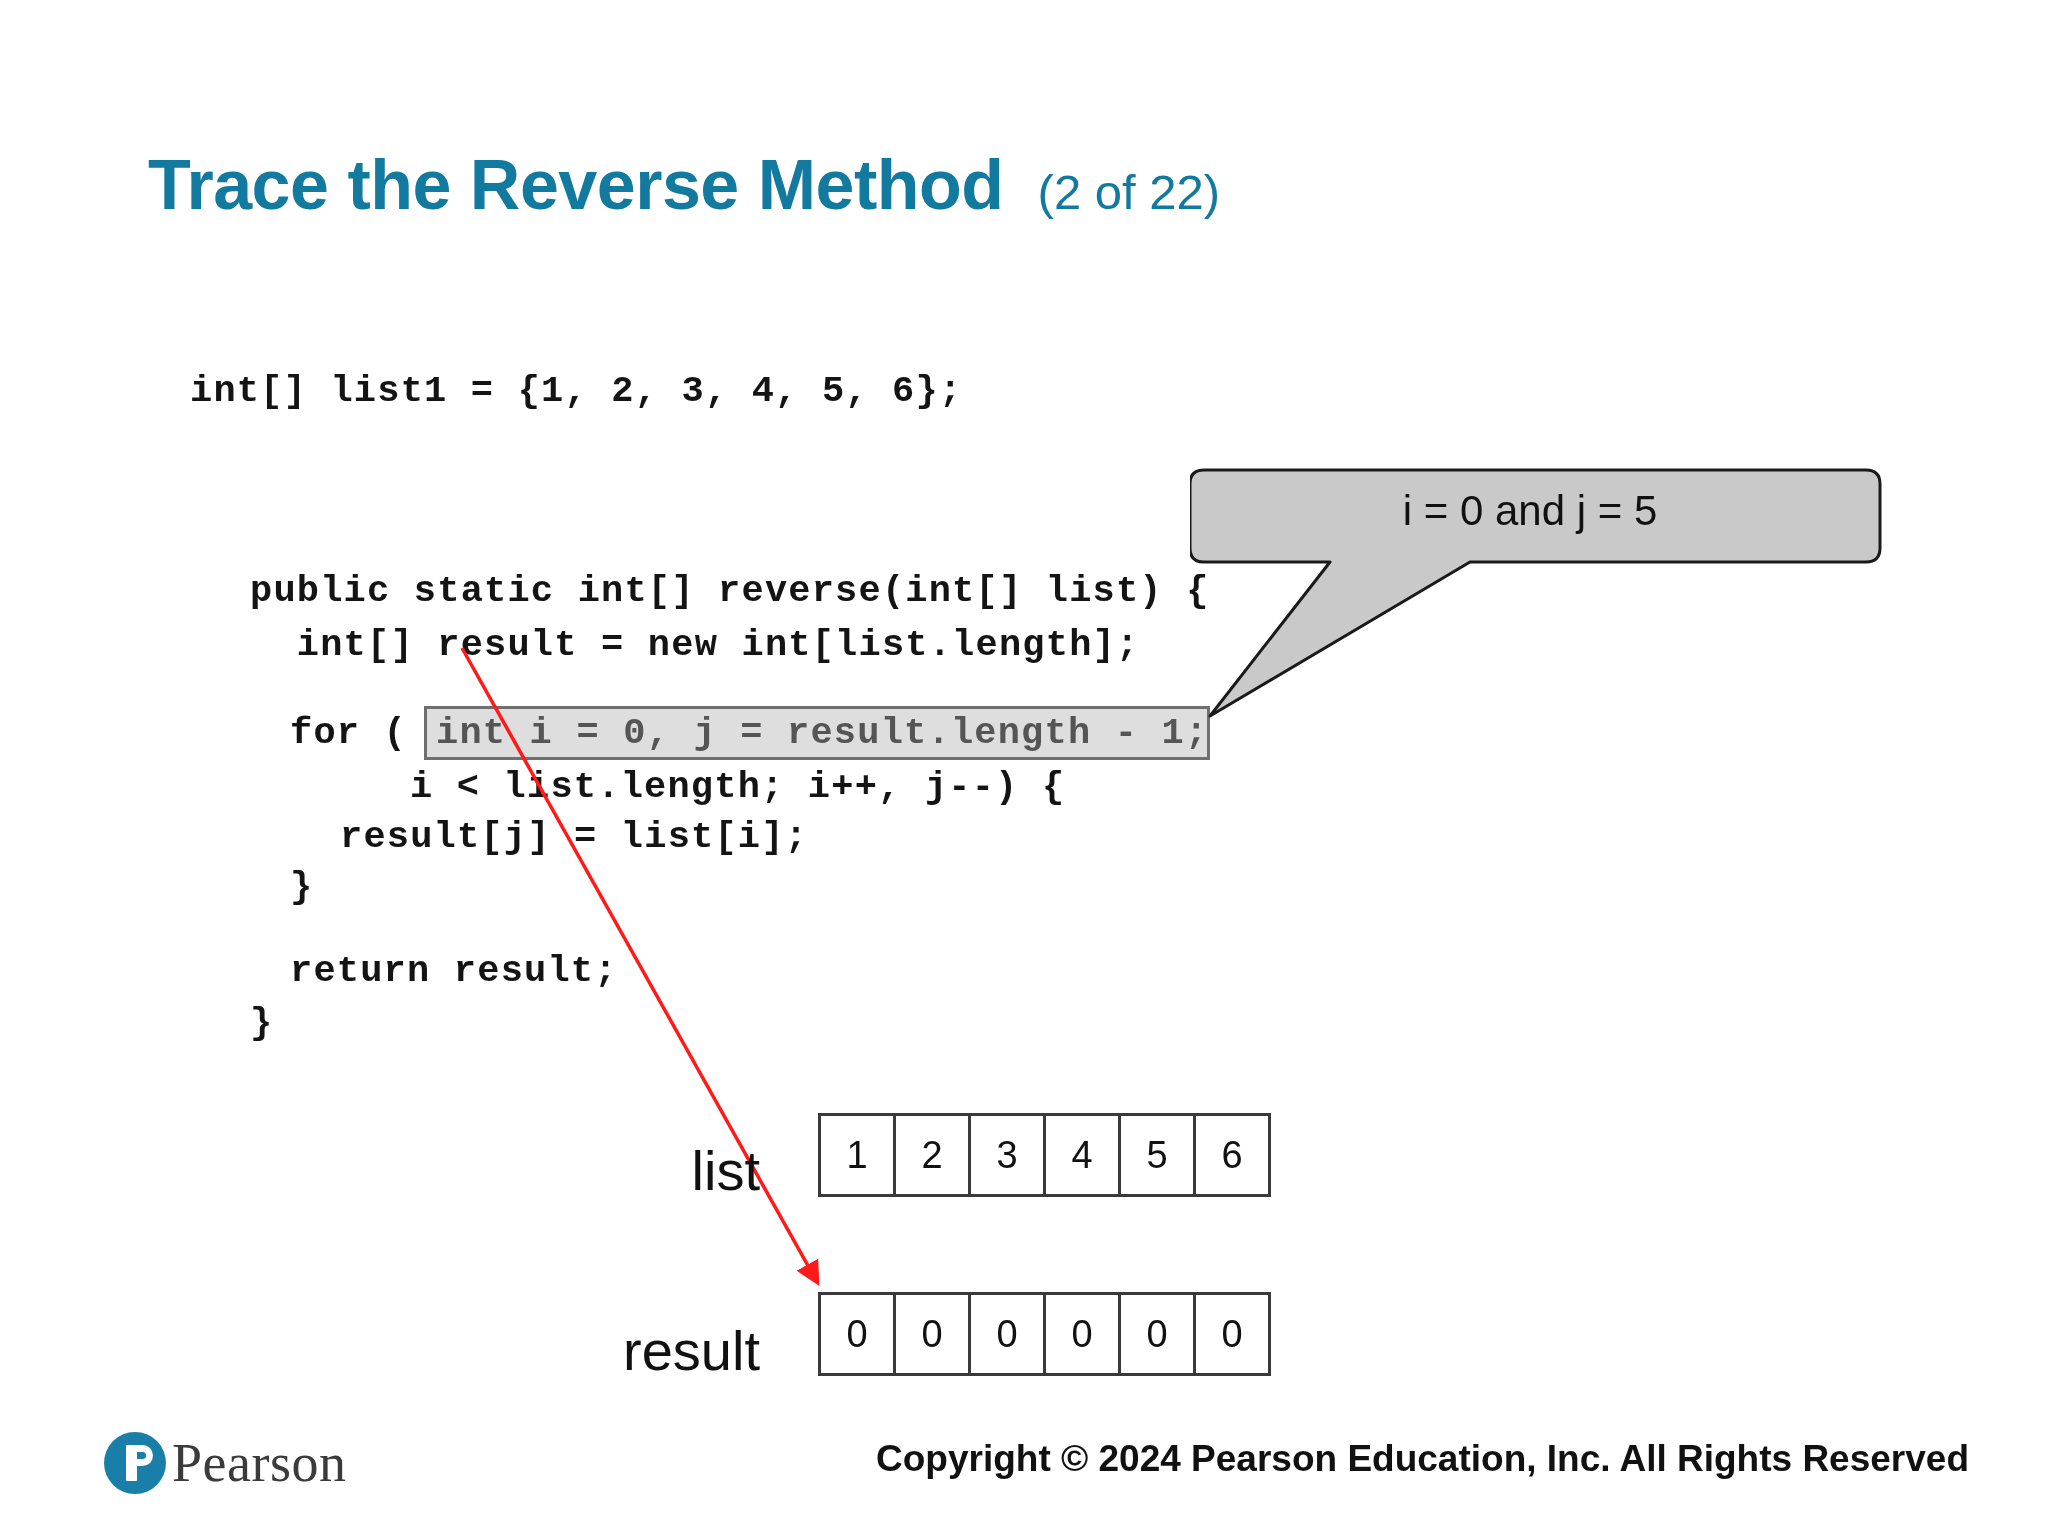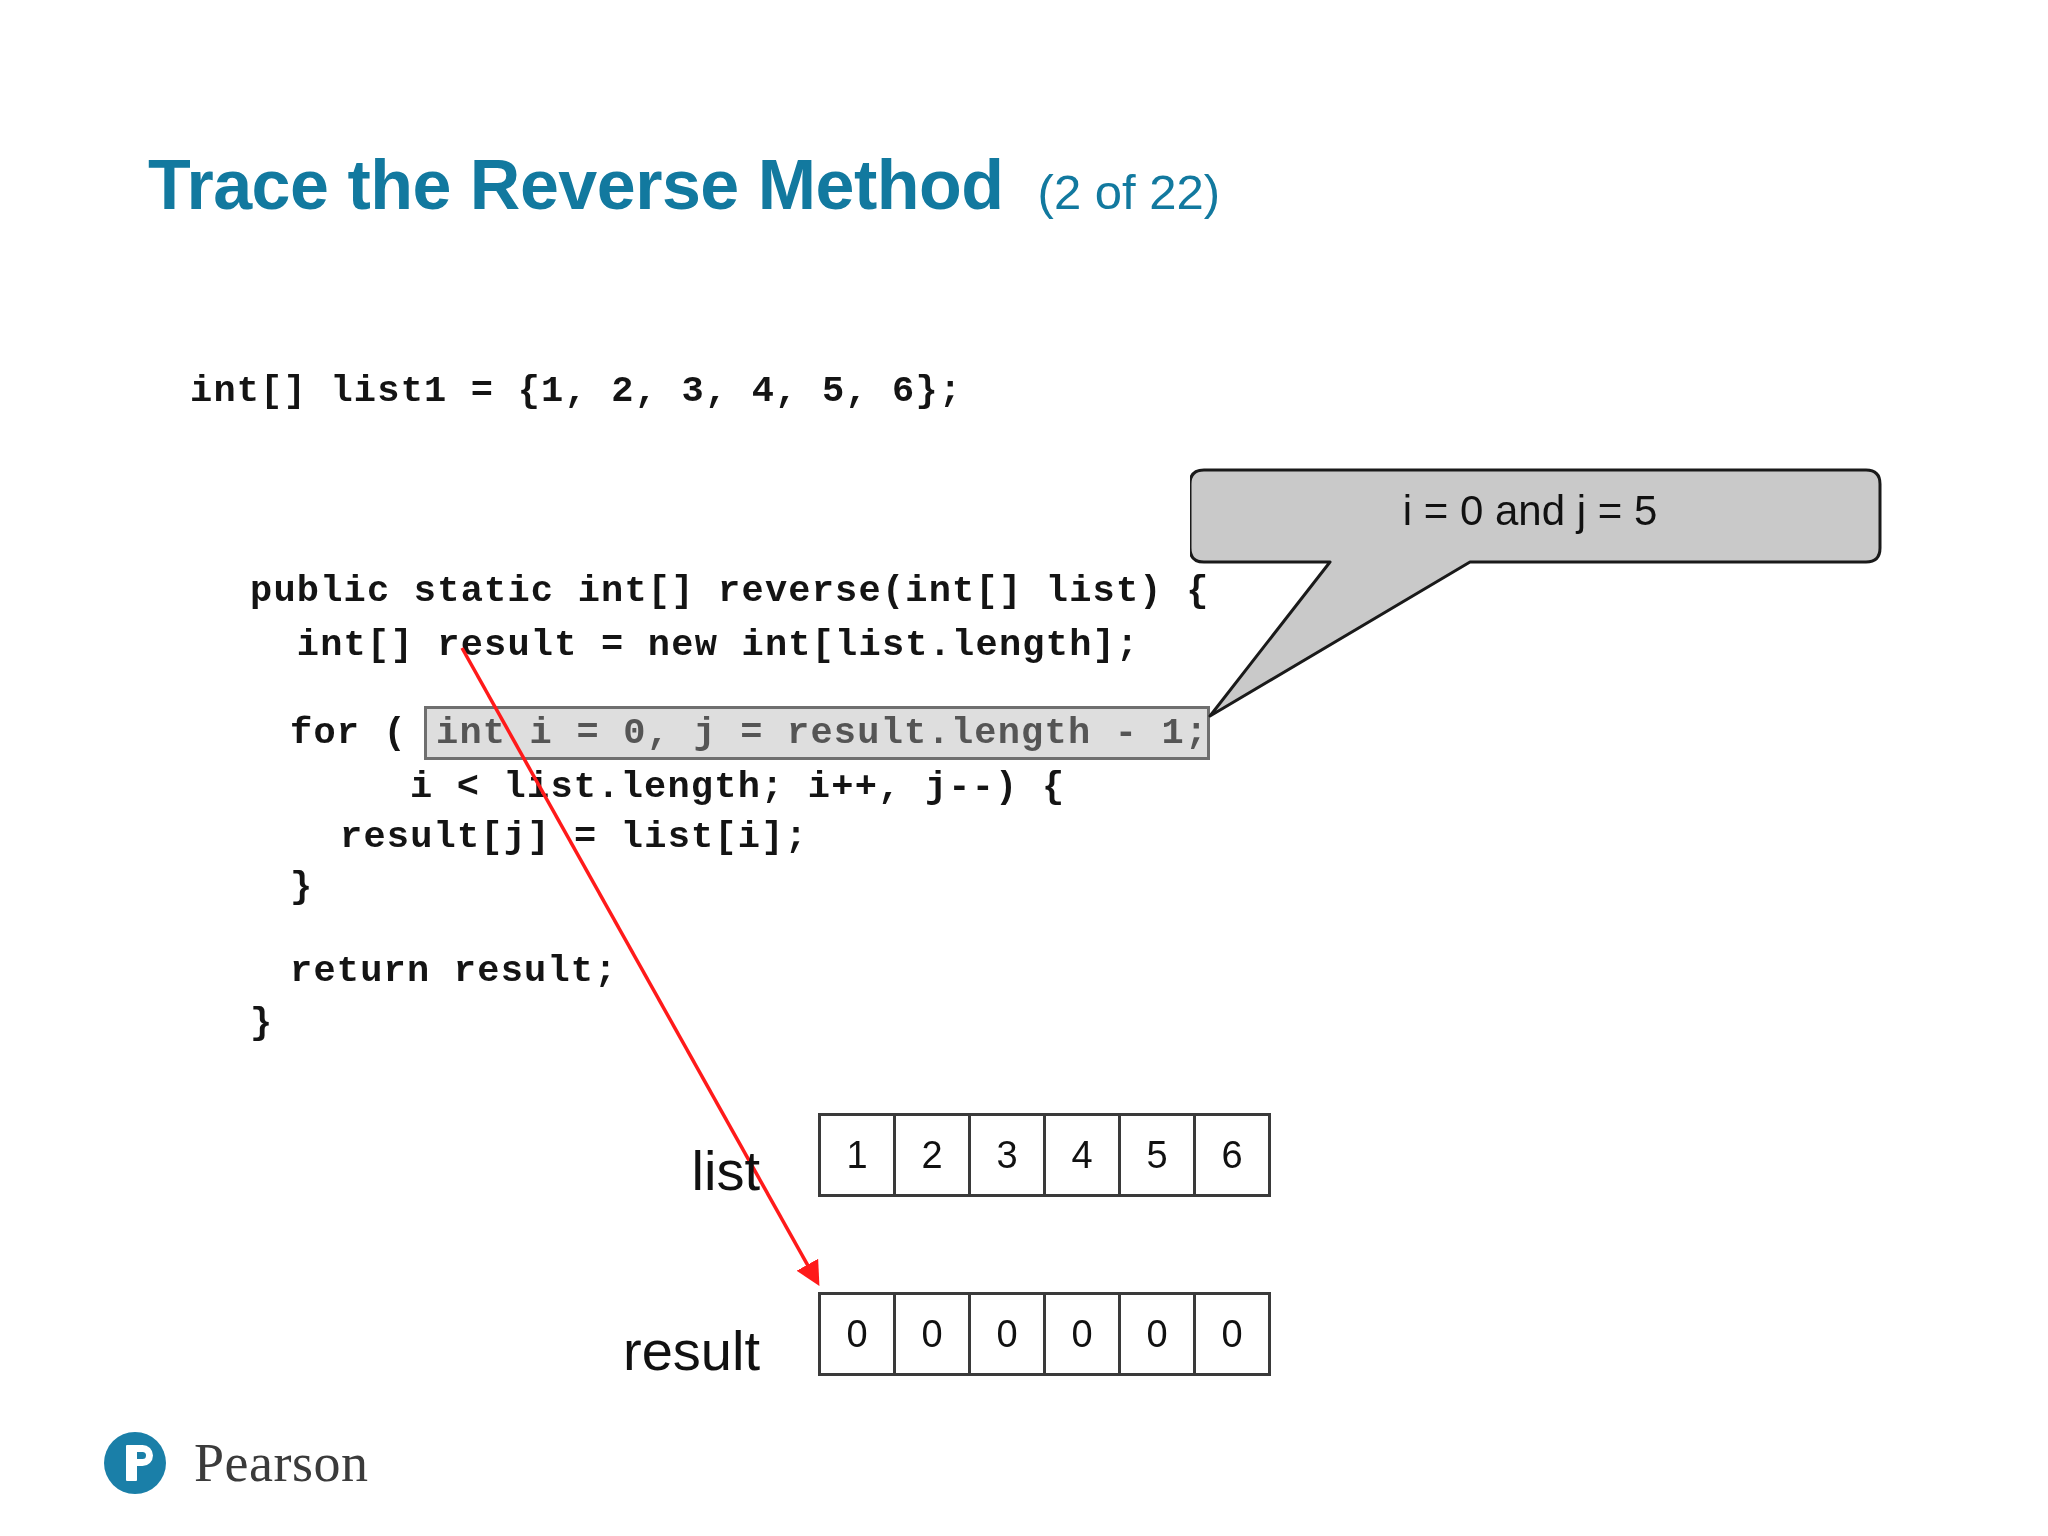--- a/index.html
+++ b/index.html
@@ -195,21 +195,21 @@
     height: 21px;
     border: 7px solid #ffffff;
     border-left: none;
     border-radius: 0 14px 14px 0;
     box-sizing: border-box;
   }
   .logo-text {
     font-family: "Liberation Serif", serif;
     font-size: 54px;
     color: #3b3b3b;
-    margin-left: 28px;
+    margin-left: 6px;
     letter-spacing: 0.5px;
   }
 </style>
 </head>
 <body>
 
 <div class="slide">
 
   <div class="title-block">
     <span class="title-main">Trace the Reverse Method</span><span class="title-sub">(2 of 22)</span>
@@ -283,14 +283,15 @@
     <div class="array-cell">0</div>
     <div class="array-cell">0</div>
     <div class="array-cell">0</div>
   </div>
 
   <div class="logo-wrap">
     <div class="logo-mark"></div>
     <div class="logo-text">Pearson</div>
   </div>
 
+  <div class="footer-copy">Copyright © 2024 Pearson Education, Inc. All Rights Reserved</div>
 
 </div>
 
 </body></html>

